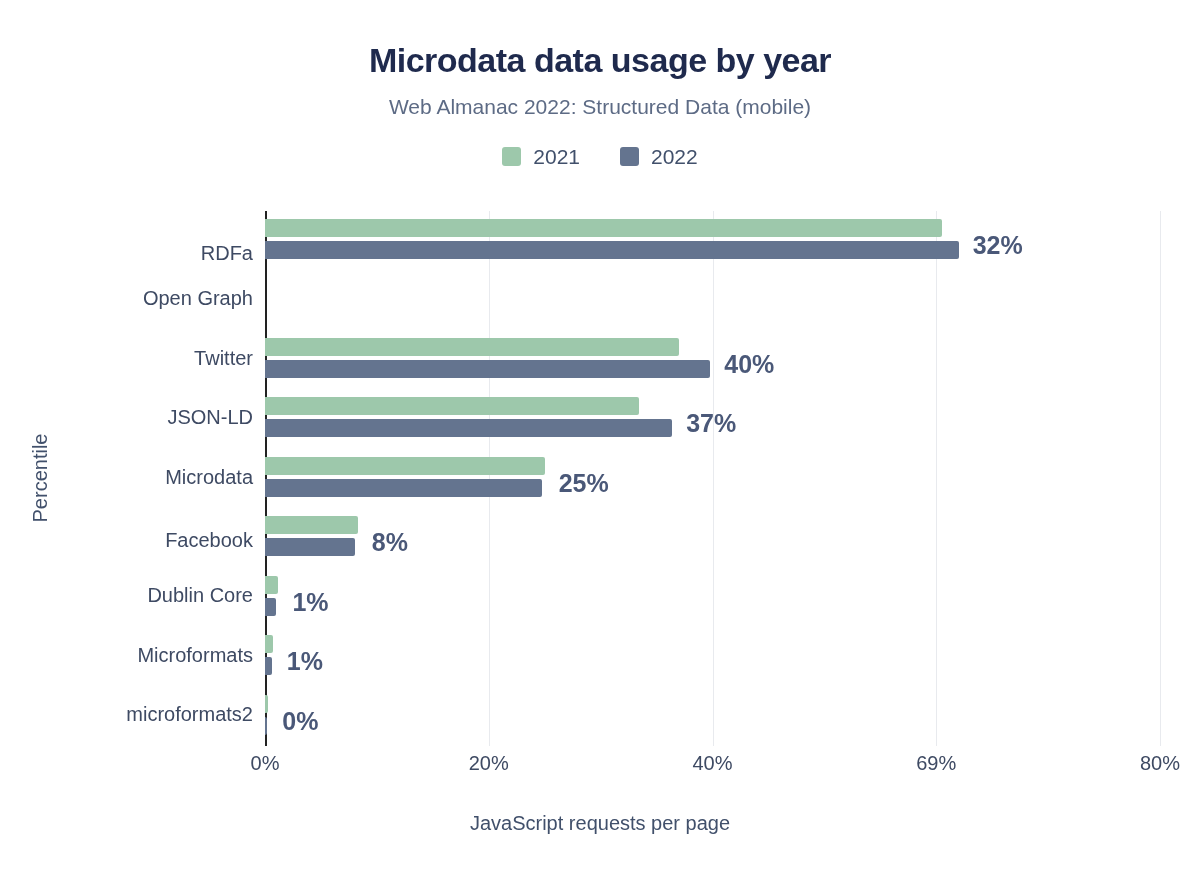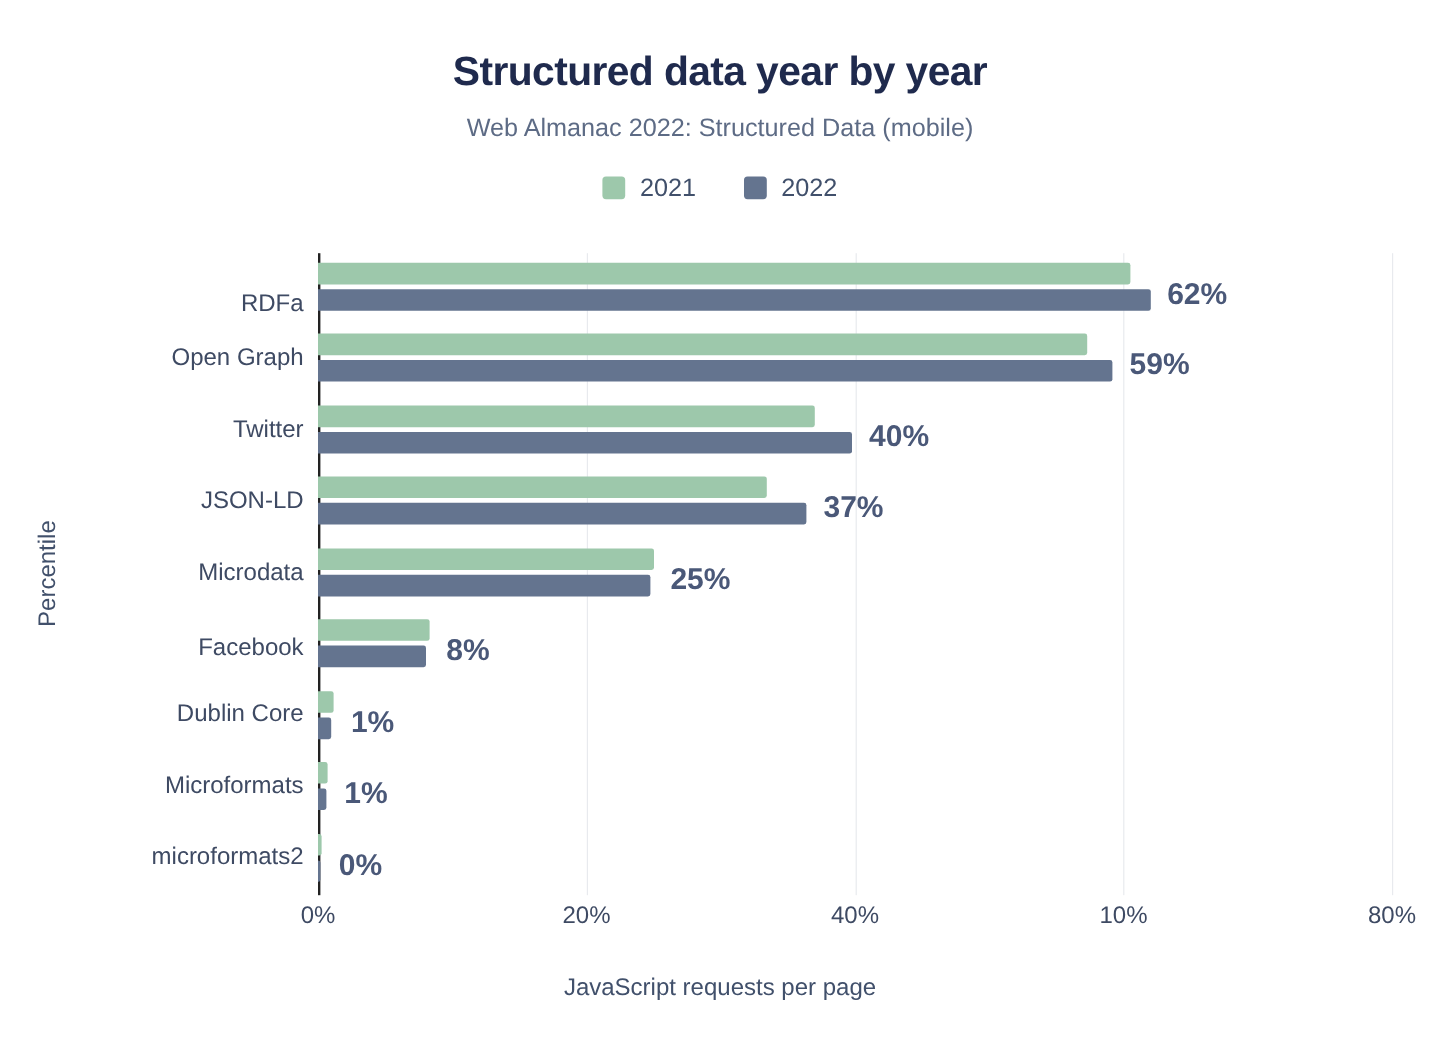--- a/index.html
+++ b/index.html
@@ -168,21 +168,21 @@
     font-size: 20px;
     color: #41506b;
     white-space: nowrap;
   }
 </style>
 </head>
 <body>
 
 <div class="chart-wrap">
 
-  <h1 class="chart-title">Structured data year by year</h1>
+  <h1 class="chart-title">Microdata data usage by year</h1>
   <h2 class="chart-subtitle">Web Almanac 2022: Structured Data (mobile)</h2>
 
   <div class="legend">
     <div class="legend-item">
       <span class="legend-swatch" id="swatch-0" style="background: rgb(157, 200, 171);"></span>
       <span class="legend-label">2021</span>
     </div>
     <div class="legend-item">
       <span class="legend-swatch" id="swatch-1" style="background: rgb(100, 116, 143);"></span>
       <span class="legend-label">2022</span>
@@ -209,26 +209,21 @@
         <div class="grid-line" style="left: 223.75px;"></div>
         <div class="grid-line" style="left: 447.5px;"></div>
         <div class="grid-line" style="left: 671.25px;"></div>
         <div class="grid-line" style="left: 895px;"></div>
       </div>
     <div class="axis-line"></div>
     <div class="rows" id="rows">
         <div class="row" style="top: 0px; height: 59.4444px;">
           <div class="bar bar-2021" title="2021 RDFa" style="width: 676.844px; background: rgb(157, 200, 171);"></div>
           <div class="bar bar-2022" title="2022 RDFa" style="width: 693.625px; background: rgb(100, 116, 143);"></div>
-          <div class="bar-value" style="left: 707.625px;">62%</div>
-        </div>
-        <div class="row" style="top: 59.4444px; height: 59.4444px;">
-          <div class="bar bar-2021" title="2021 Open Graph" style="width: 641.044px; background: rgb(157, 200, 171);"></div>
-          <div class="bar bar-2022" title="2022 Open Graph" style="width: 662.3px; background: rgb(100, 116, 143);"></div>
-          <div class="bar-value" style="left: 676.3px;">59%</div>
+          <div class="bar-value" style="left: 707.625px;">32%</div>
         </div>
         <div class="row" style="top: 118.889px; height: 59.4444px;">
           <div class="bar bar-2021" title="2021 Twitter" style="width: 413.938px; background: rgb(157, 200, 171);"></div>
           <div class="bar bar-2022" title="2022 Twitter" style="width: 445.262px; background: rgb(100, 116, 143);"></div>
           <div class="bar-value" style="left: 459.262px;">40%</div>
         </div>
         <div class="row" style="top: 178.333px; height: 59.4444px;">
           <div class="bar bar-2021" title="2021 JSON-LD" style="width: 373.662px; background: rgb(157, 200, 171);"></div>
           <div class="bar bar-2022" title="2022 JSON-LD" style="width: 407.225px; background: rgb(100, 116, 143);"></div>
           <div class="bar-value" style="left: 421.225px;">37%</div>
@@ -258,18 +253,18 @@
           <div class="bar bar-2022" title="2022 microformats2" style="width: 2.2375px; background: rgb(100, 116, 143);"></div>
           <div class="bar-value" style="left: 17.3562px;">0%</div>
         </div>
       </div>
   </div>
 
   <div class="x-labels" id="x-labels">
       <div class="x-label-item" style="left: 0px;">0%</div>
       <div class="x-label-item" style="left: 223.75px;">20%</div>
       <div class="x-label-item" style="left: 447.5px;">40%</div>
-      <div class="x-label-item" style="left: 671.25px;">10%</div>
+      <div class="x-label-item" style="left: 671.25px;">69%</div>
       <div class="x-label-item" style="left: 895px;">80%</div>
     </div>
   <div class="x-axis-title">JavaScript requests per page</div>
 
 </div>
 
 </body></html>

